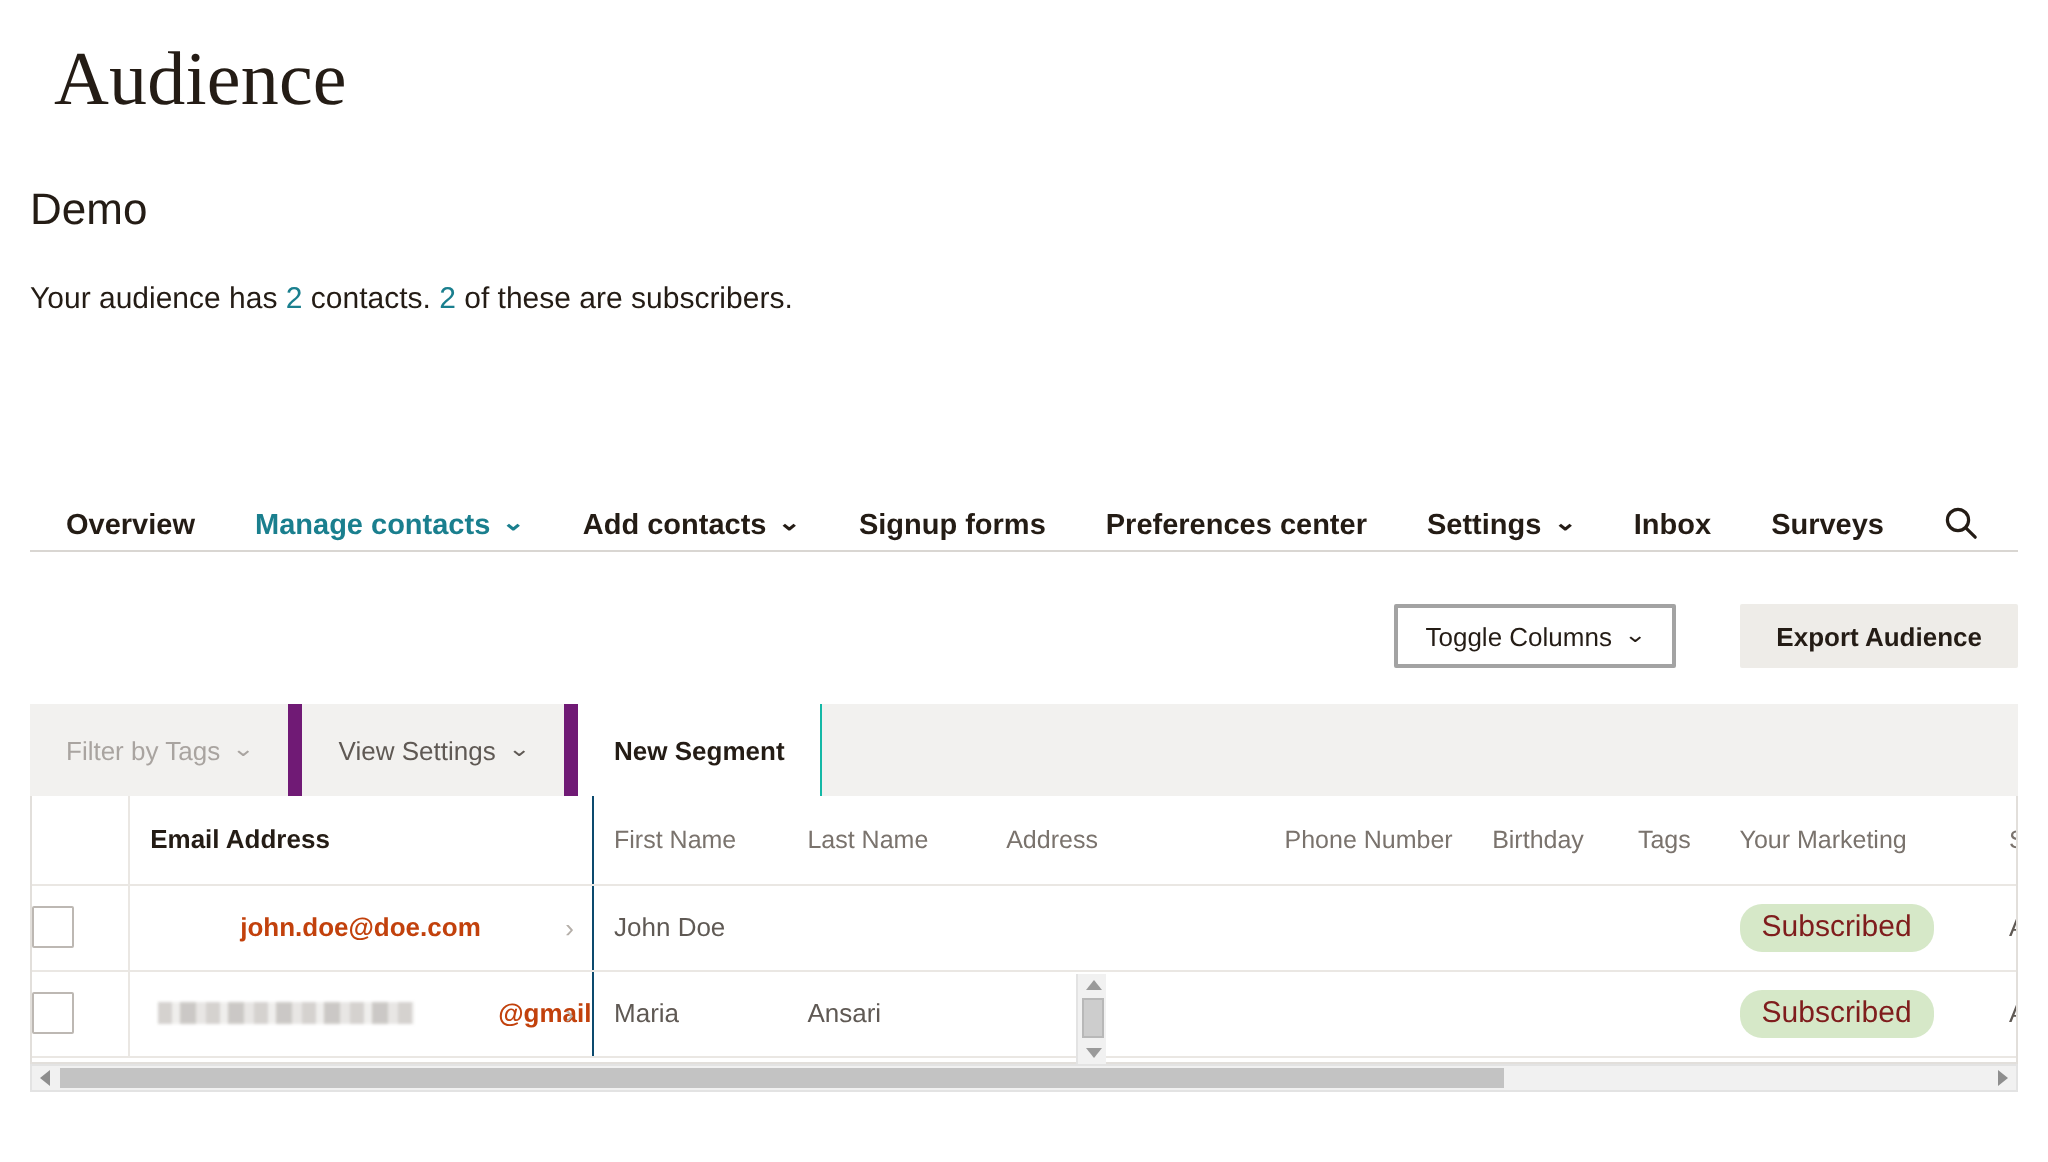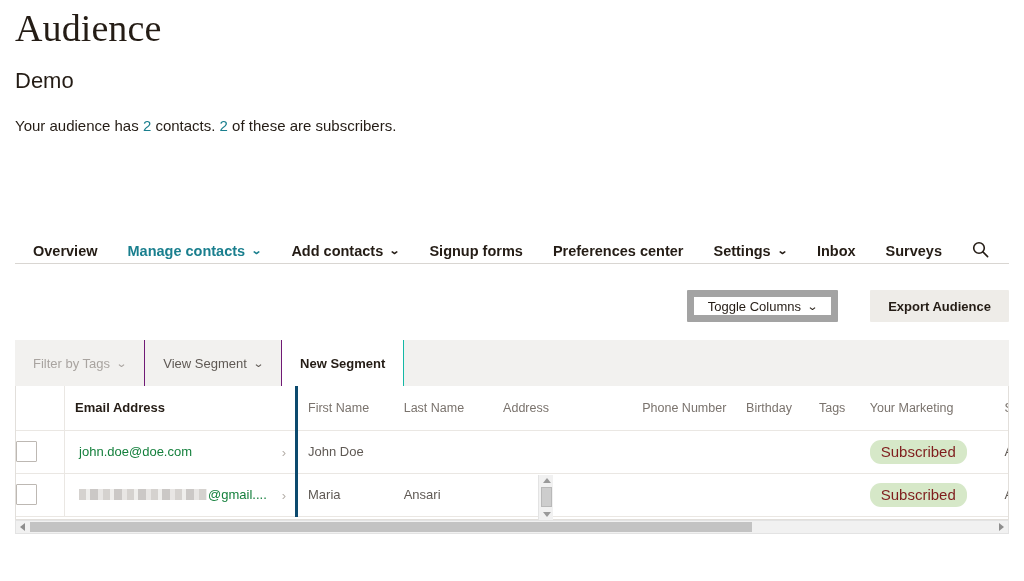--- a/index.html
+++ b/index.html
@@ -23,21 +23,21 @@
     box-sizing: border-box;
   }
 
   
   .page-title {
     font-family: "Liberation Serif", serif;
     font-size: 38px;
     font-weight: 400;
     line-height: 1.1;
     color: #241c15;
-    margin: 0;
+    margin: 12px;
     padding: 8px 0 0 15px;
     letter-spacing: 0.1px;
   }
   .audience-name {
     font-size: 22px;
     font-weight: 400;
     color: #241c15;
     margin: 0;
     padding: 18px 0 0 15px;
     line-height: 1.2;
@@ -106,21 +106,21 @@
     top: 290px;
     right: 15px;
     display: flex;
     align-items: center;
   }
   .btn-toggle-columns {
     box-sizing: border-box;
     height: 32px;
     padding: 0 14px;
     background: #ffffff;
-    border: 7px solid #a3a3a3;
+    border: 2px solid #a3a3a3;
     font-size: 13px;
     font-weight: 400;
     color: #241c15;
     display: flex;
     align-items: center;
     cursor: pointer;
     font-family: "Liberation Sans", sans-serif;
     border-radius: 1px;
   }
   .btn-export {
@@ -151,21 +151,21 @@
     box-sizing: border-box;
     display: flex;
     align-items: stretch;
   }
   .seg-tab {
     display: flex;
     align-items: center;
     padding: 0 18px;
     font-size: 13px;
     color: #5f5954;
-    border-right: 1px solid #701a75;
+    border-right: 7px solid #701a75;
     cursor: pointer;
     white-space: nowrap;
   }
   .seg-tab.disabled {
     color: #a9a4a0;
     cursor: default;
   }
   .seg-tab.active {
     background: #ffffff;
     color: #241c15;
@@ -211,21 +211,21 @@
     color: #7a736d;
     font-size: 12.5px;
     height: 44px;
   }
   table.contacts th.col-email {
     color: #241c15;
     font-weight: 700;
     font-size: 13px;
   }
   .col-check   { width: 44px; padding: 0 !important; }
-  .col-email   { width: 210px; border-right: 3px solid #0c4a6e; }
+  .col-email   { width: 210px; border-right: 1px solid #0c4a6e; }
   .col-first   { width: 88px; }
   .col-last    { width: 90px; }
   .col-address { width: 126px; }
   .col-phone   { width: 94px; }
   .col-bday    { width: 66px; }
   .col-tags    { width: 46px; }
   .col-market  { width: 122px; }
   .col-source  { width: 110px; }
 
   td.col-check, th.col-check {
@@ -243,22 +243,23 @@
     vertical-align: middle;
   }
 
   td.col-email {
     position: relative;
     padding-left: 14px !important;
     padding-right: 26px !important;
   }
   .email-text {
     font-size: 13px;
-    color: #15803d;
-    font-weight: 400;
+    color: #c2410c;
+    font-weight: 700;
+    margin-left: 41px;
   }
   .row-chevron {
     position: absolute;
     right: 9px;
     top: 50%;
     transform: translateY(-50%);
     color: #b5afa9;
     font-size: 13px;
     cursor: pointer;
     line-height: 1;
@@ -434,21 +435,21 @@
       <span>Export Audience</span>
     </button>
   </div>
 
   <div class="segment-bar">
     <div class="seg-tab disabled">
       <span>Filter by Tags</span>
       <span class="caret">⌄</span>
     </div>
     <div class="seg-tab">
-      <span>View Segment</span>
+      <span>View Settings</span>
       <span class="caret">⌄</span>
     </div>
     <div class="seg-tab active">
       <span>New Segment</span>
     </div>
     <div class="seg-rest"></div>
   </div>
 
   <div class="table-wrap">
     <table class="contacts">

